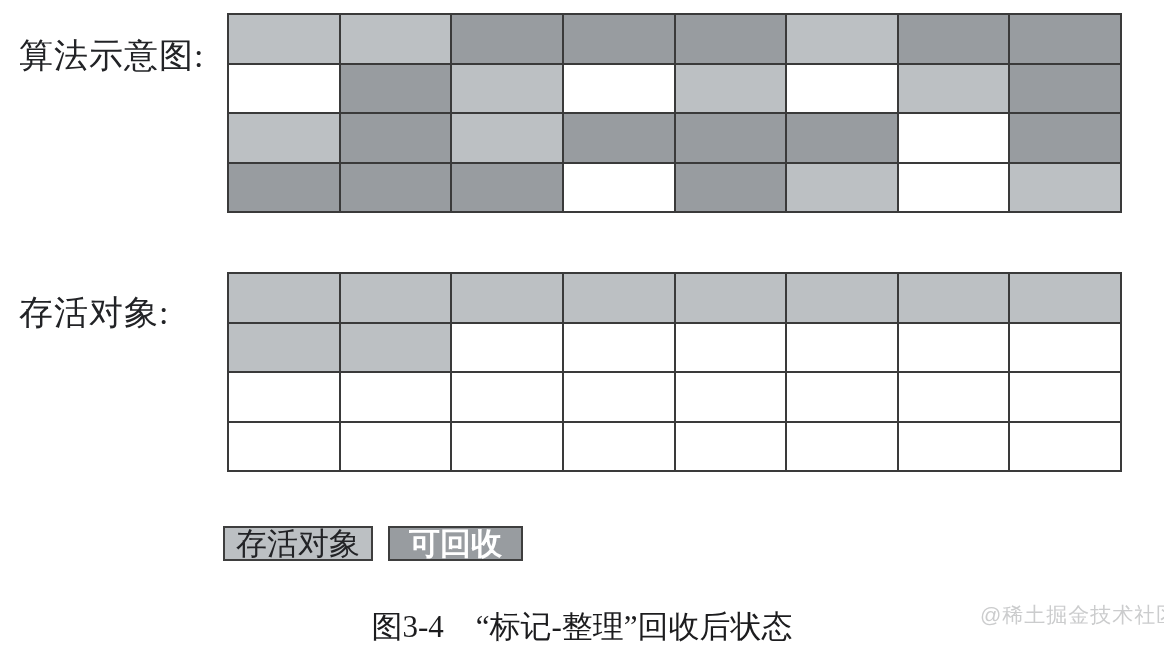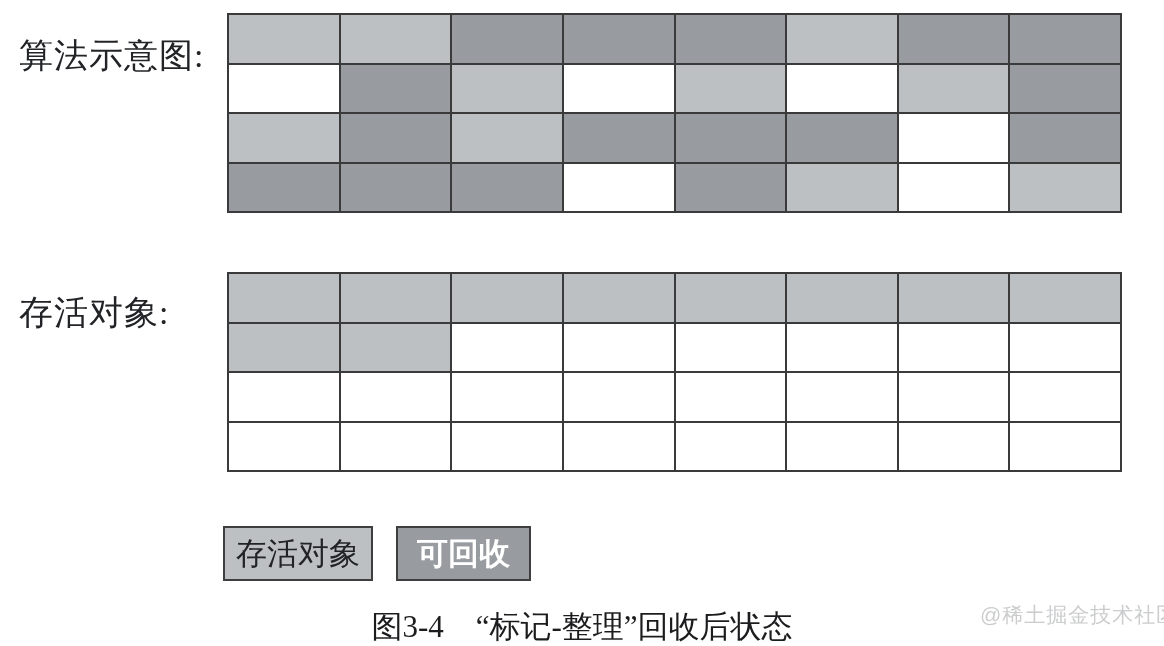--- a/index.html
+++ b/index.html
@@ -18,26 +18,26 @@
     display:grid; grid-template-columns:repeat(8,1fr); grid-template-rows:repeat(4,1fr);
     border:1px solid var(--border); box-sizing:border-box; background:#fff;
   }
   .grid.before { top:13px; }
   .grid.after  { top:272px; }
   .cell { border:1px solid var(--border); }
   .c-live        { background:var(--live); }
   .c-reclaimable { background:var(--reclaimable); }
   .c-unused      { background:var(--unused); }
   .legend-box {
-    position:absolute; top:526px; height:55px; box-sizing:border-box;
+    position:absolute; top:526px; height:35px; box-sizing:border-box;
     border:2px solid #3e3e3e; display:flex; align-items:center; justify-content:center;
     font-size:31px; color:#222326; white-space:nowrap;
   }
   .legend-box.live        { left:223px; width:150px; background:var(--live); }
-  .legend-box.reclaimable { left:396px; width:135px; background:var(--reclaimable);
+  .legend-box.reclaimable { left:388px; width:135px; background:var(--reclaimable);
                             color:#ffffff; font-family:"Liberation Sans","DejaVu Sans",sans-serif;
                             font-weight:bold; }
   .legend-box.unused      { left:605px; width:148px; background:var(--unused); }
   .caption {
     position:absolute; left:0; top:606px; width:1164px; text-align:center;
     font-size:31px; color:#1c1c1e; white-space:nowrap;
   }
   .caption .fig-num { margin-right:32px; }
   .watermark {
     position:absolute; left:980px; top:601px; font-size:21px; color:#cbcccd;

